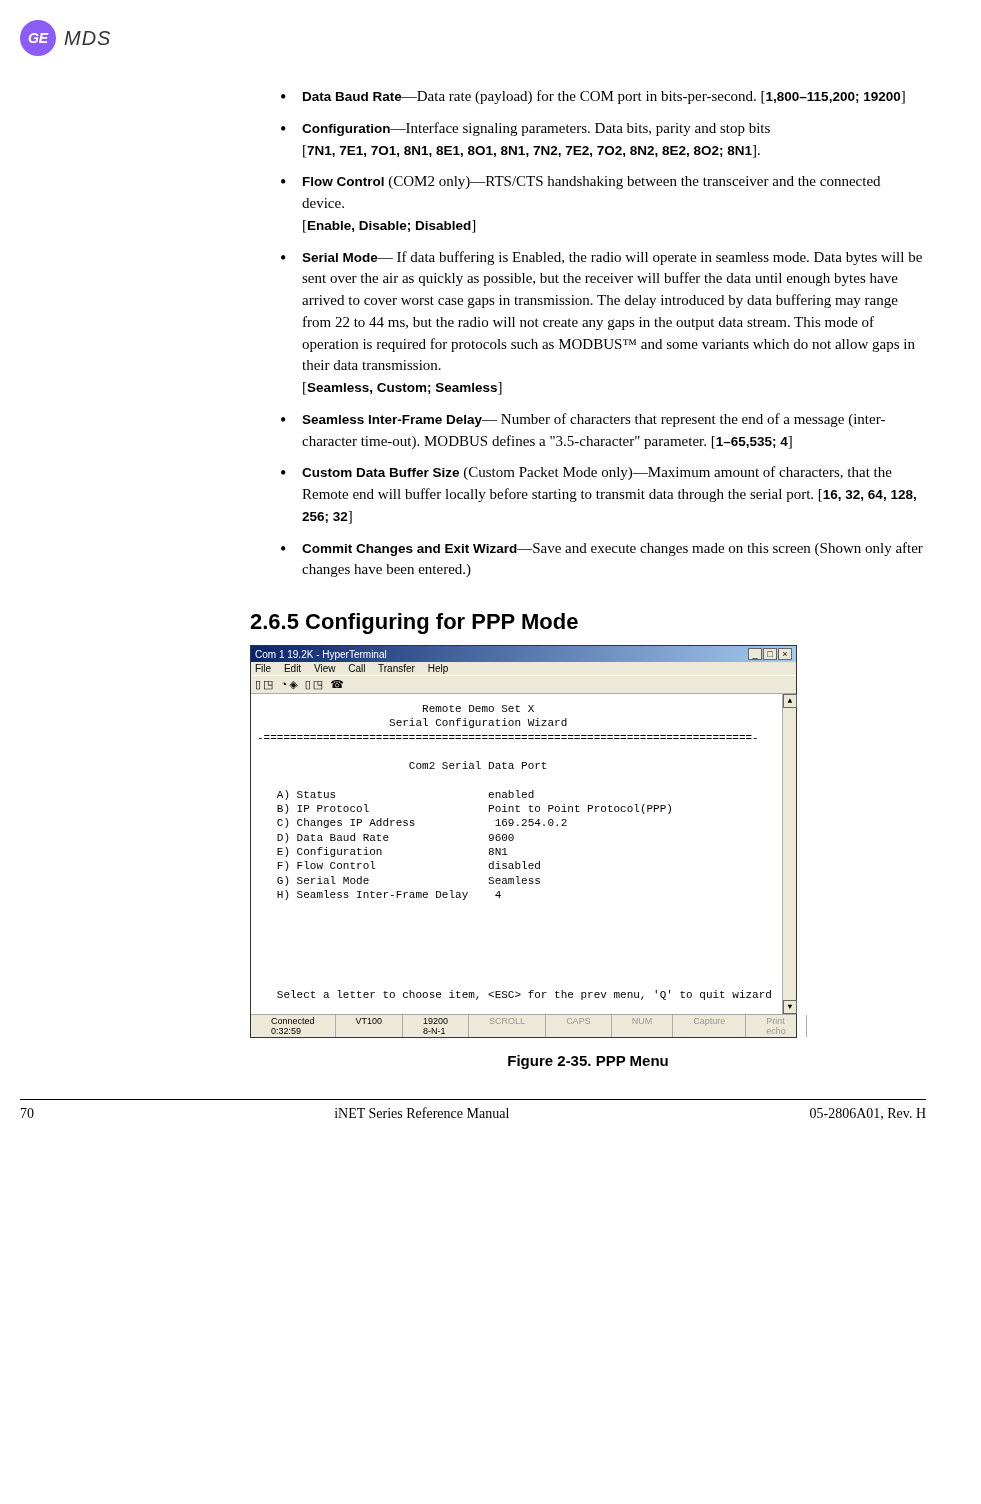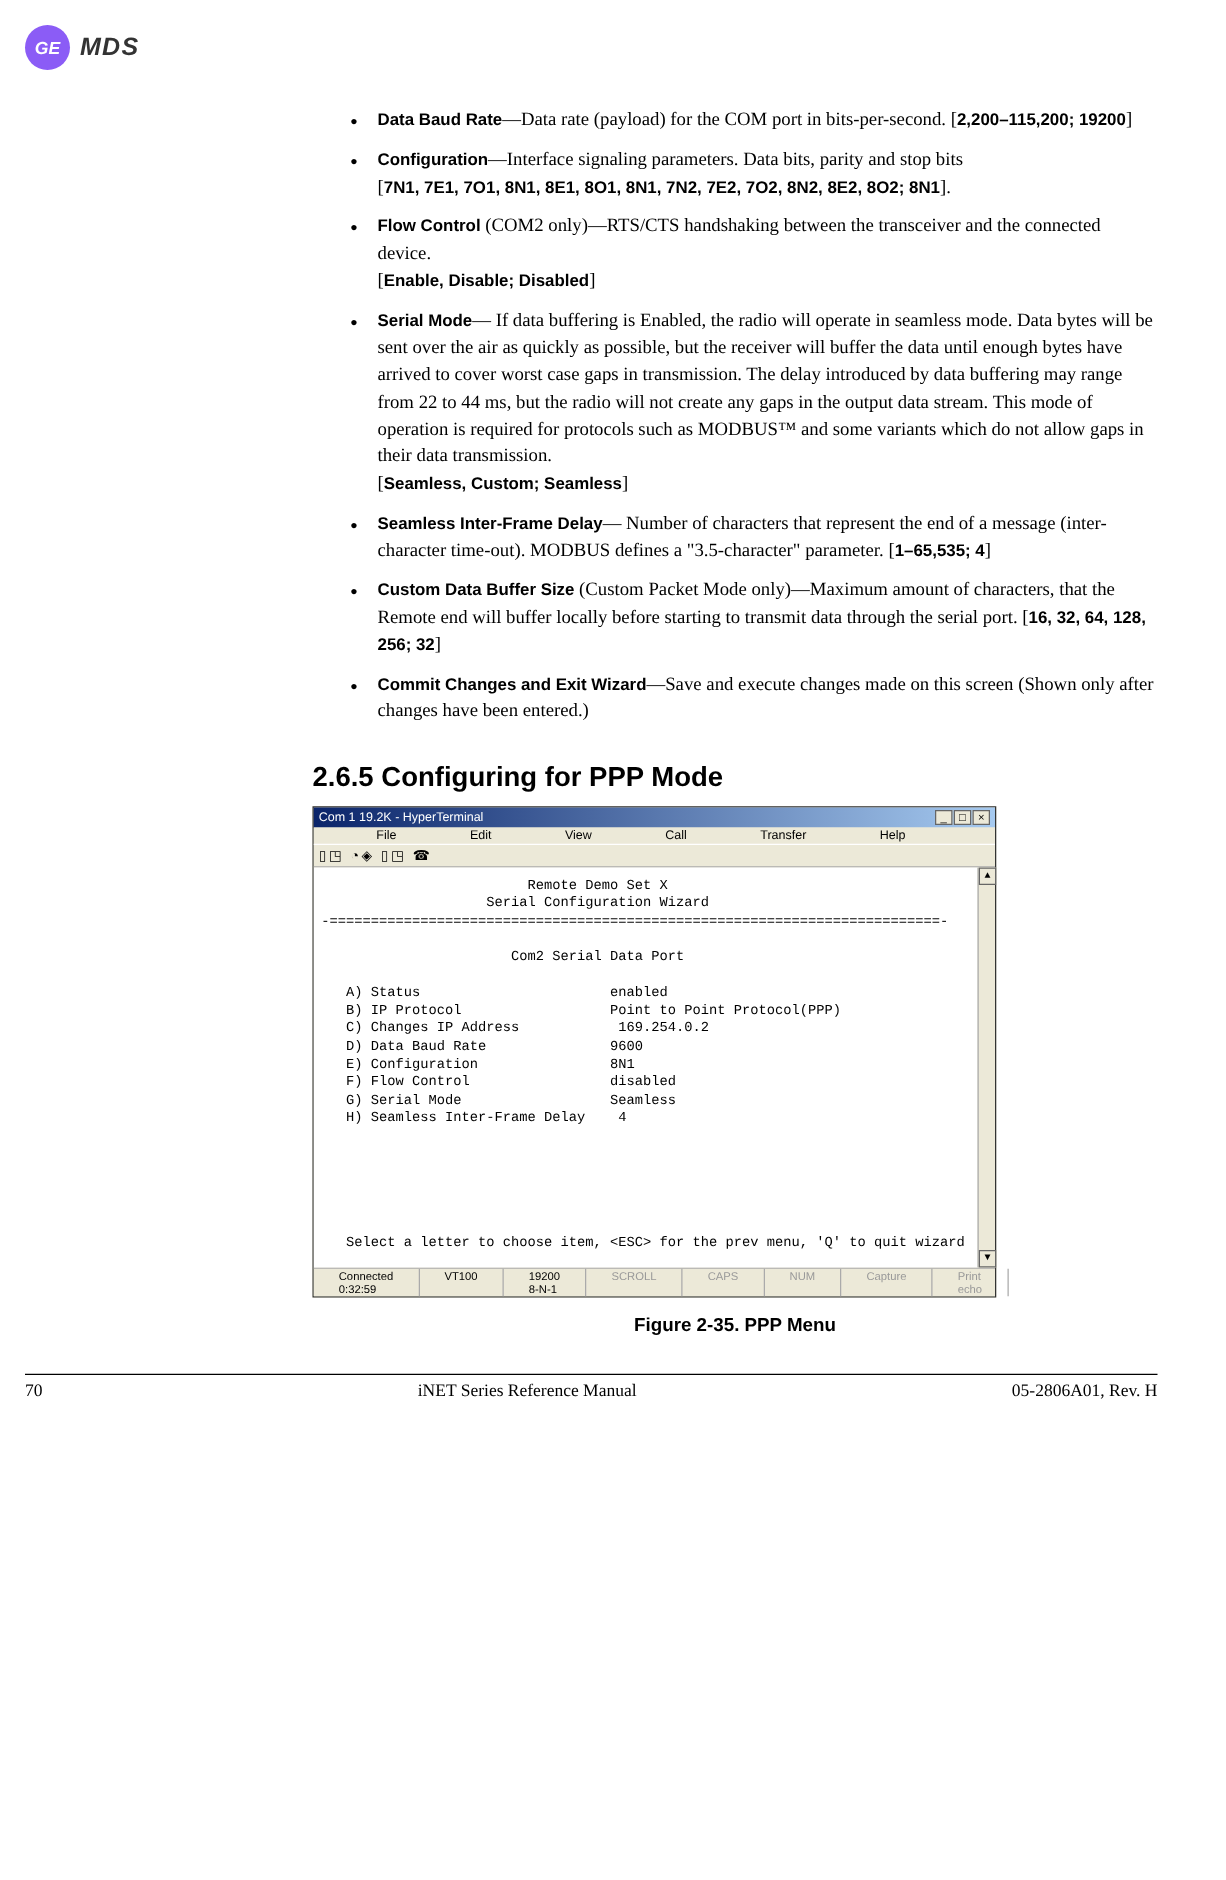--- a/index.html
+++ b/index.html
@@ -28,21 +28,21 @@
       align-items: center;
       justify-content: center;
       font-family: Arial, sans-serif;
       font-size: 14px;
       font-weight: bold;
       font-style: italic;
     }
     .mds-text {
       font-family: Arial, sans-serif;
       font-size: 20px;
-      font-weight: bold;
+      font-weight: normal;
       font-style: italic;
       color: #333;
       letter-spacing: 1px;
     }
     .content {
       margin-left: 260px;
     }
     ul.bullet-list {
       list-style: none;
     }
@@ -126,21 +126,21 @@
       text-align: center;
       line-height: 10px;
       color: #000;
       font-size: 9px;
     }
     .menubar {
       background: #ece9d8;
       padding: 1px 4px;
       font-size: 10px;
     }
-    .menubar span { margin-right: 10px; margin-left: 46px; }
+    .menubar span { margin-right: 10px; }
     .toolbar {
       background: #ece9d8;
       border-top: 1px solid #fff;
       border-bottom: 1px solid #aaa;
       padding: 2px 4px;
       font-size: 11px;
       letter-spacing: 2px;
     }
     .terminal-body {
       background: #fff;
@@ -189,21 +189,21 @@
 <body>
 
 <div class="header">
   <div class="ge-badge">GE</div>
   <div class="mds-text">MDS</div>
 </div>
 
 <div class="content">
   <ul class="bullet-list">
     <li>
-      <span class="term">Data Baud Rate</span><span>—Data rate (payload) for the </span><span class="smallcaps">COM</span><span> port in bits-per-second. [</span><span class="range">2,200–115,200; 19200</span><span>]</span>
+      <span class="term">Data Baud Rate</span><span>—Data rate (payload) for the </span><span class="smallcaps">COM</span><span> port in bits-per-second. [</span><span class="range">1,800–115,200; 19200</span><span>]</span>
     </li>
     <li>
       <span class="term">Configuration</span><span>—Interface signaling parameters. Data bits, parity and stop bits</span><br>
       <span>[</span><span class="range">7N1, 7E1, 7O1, 8N1, 8E1, 8O1, 8N1, 7N2, 7E2, 7O2, 8N2, 8E2, 8O2; 8N1</span><span>].</span>
     </li>
     <li>
       <span class="term">Flow Control</span><span> (COM2 only)—RTS/CTS handshaking between the transceiver and the connected device.</span><br>
       <span>[</span><span class="range">Enable, Disable; Disabled</span><span>]</span>
     </li>
     <li>

